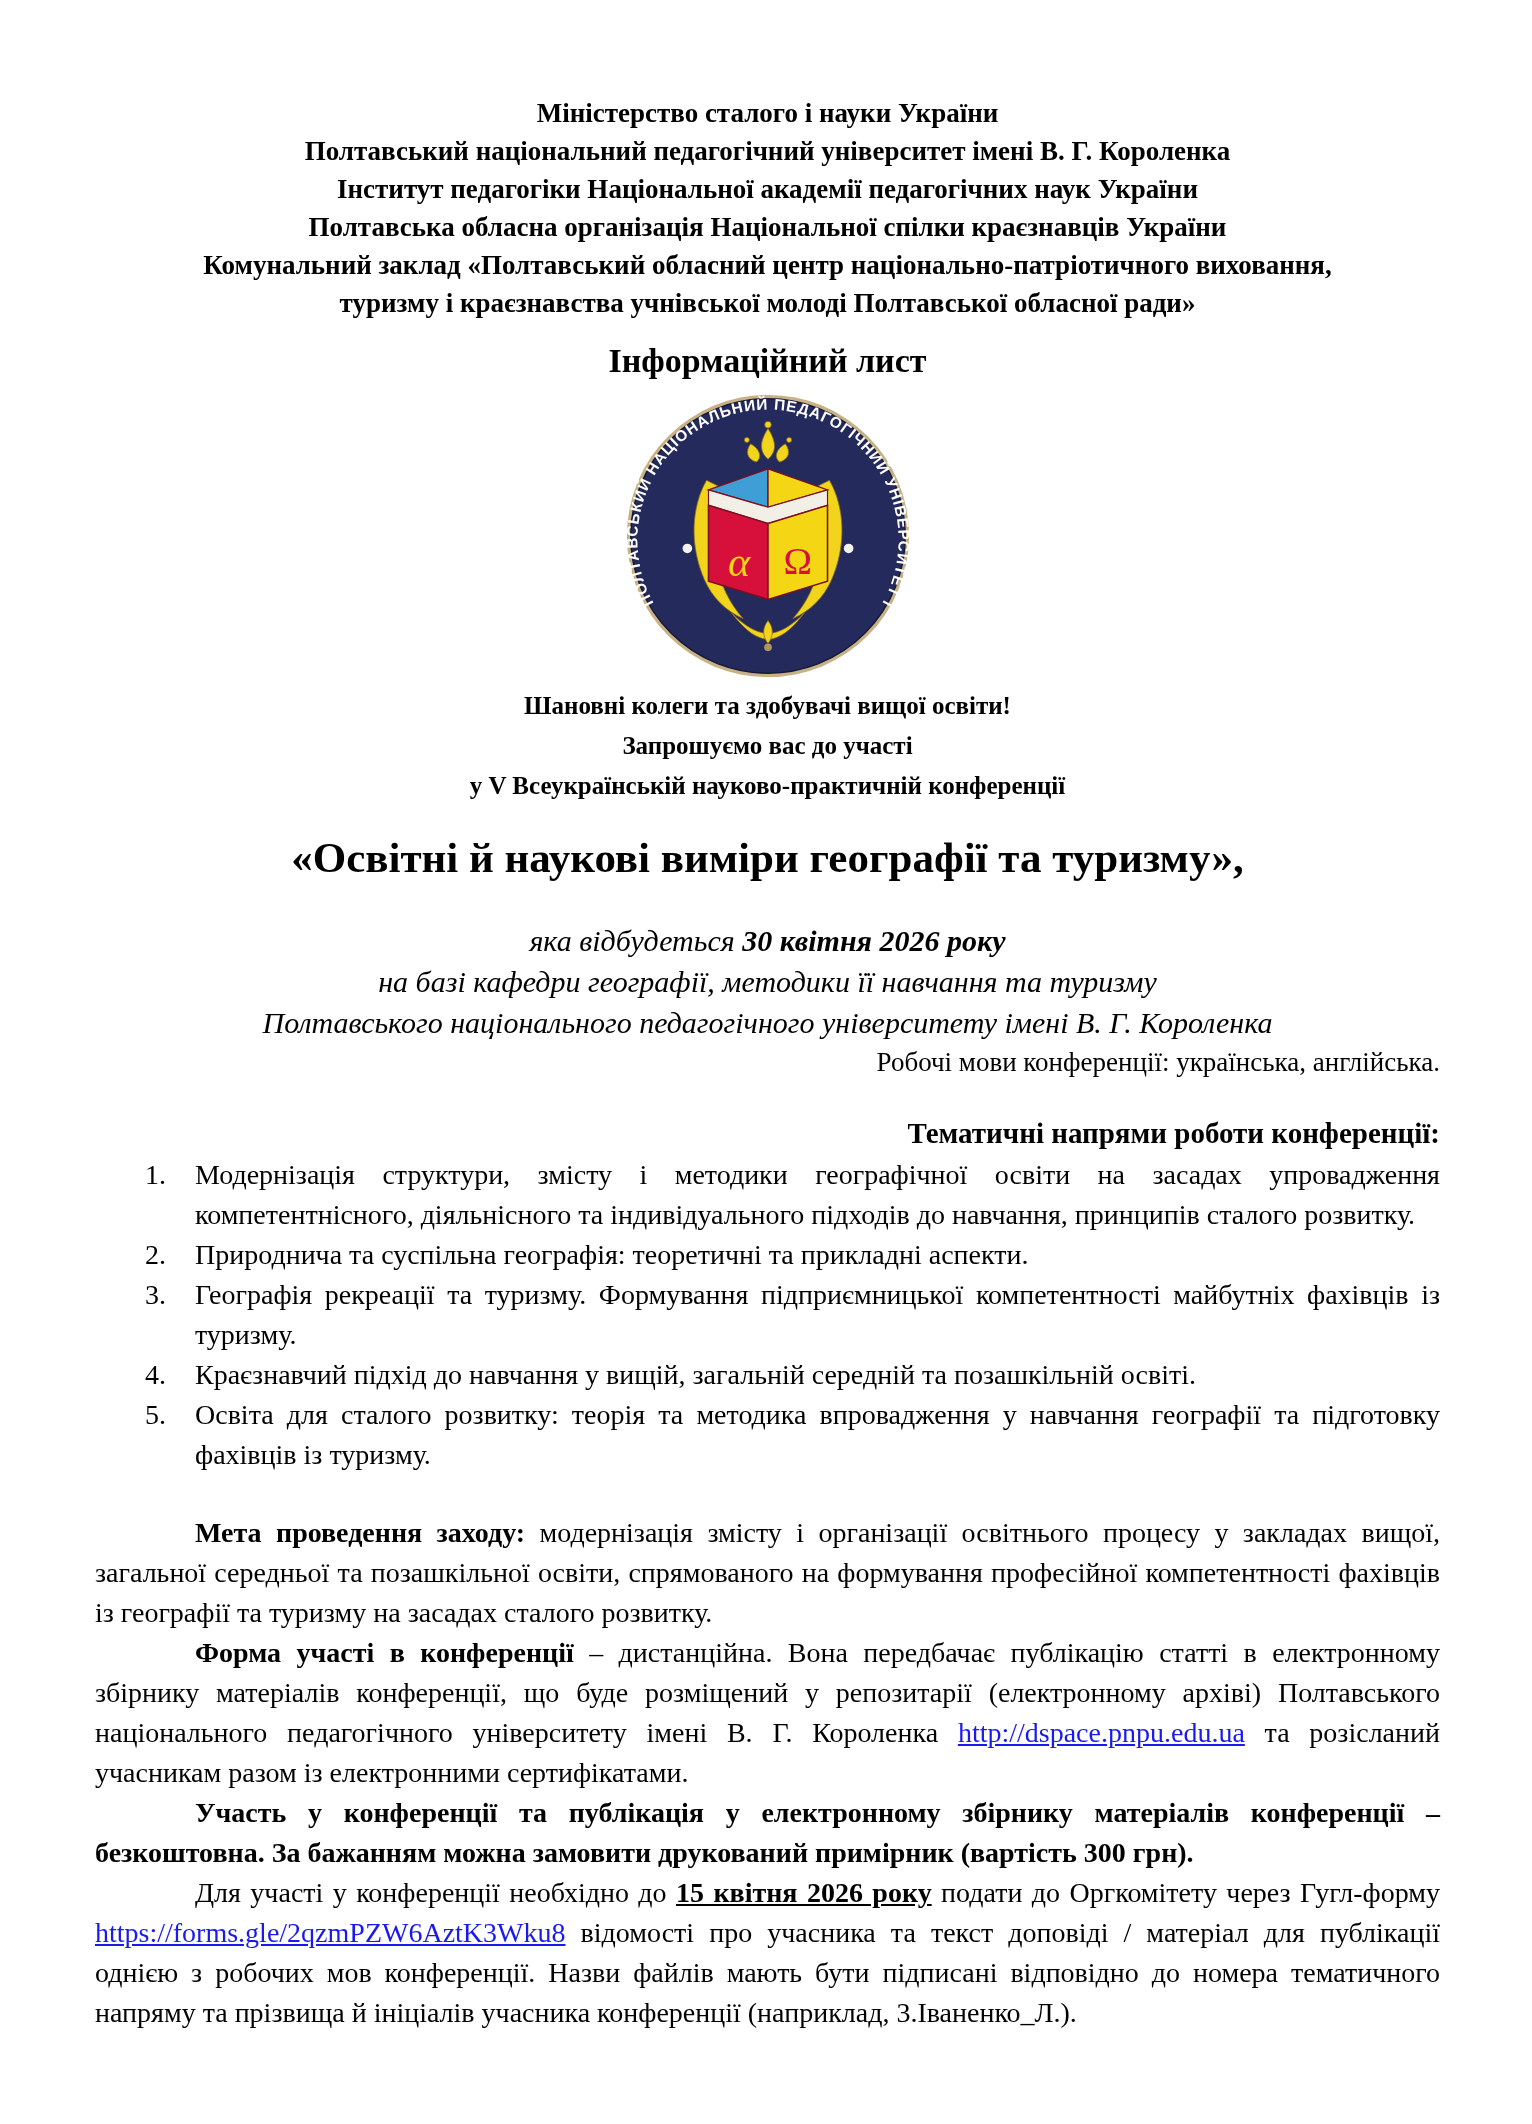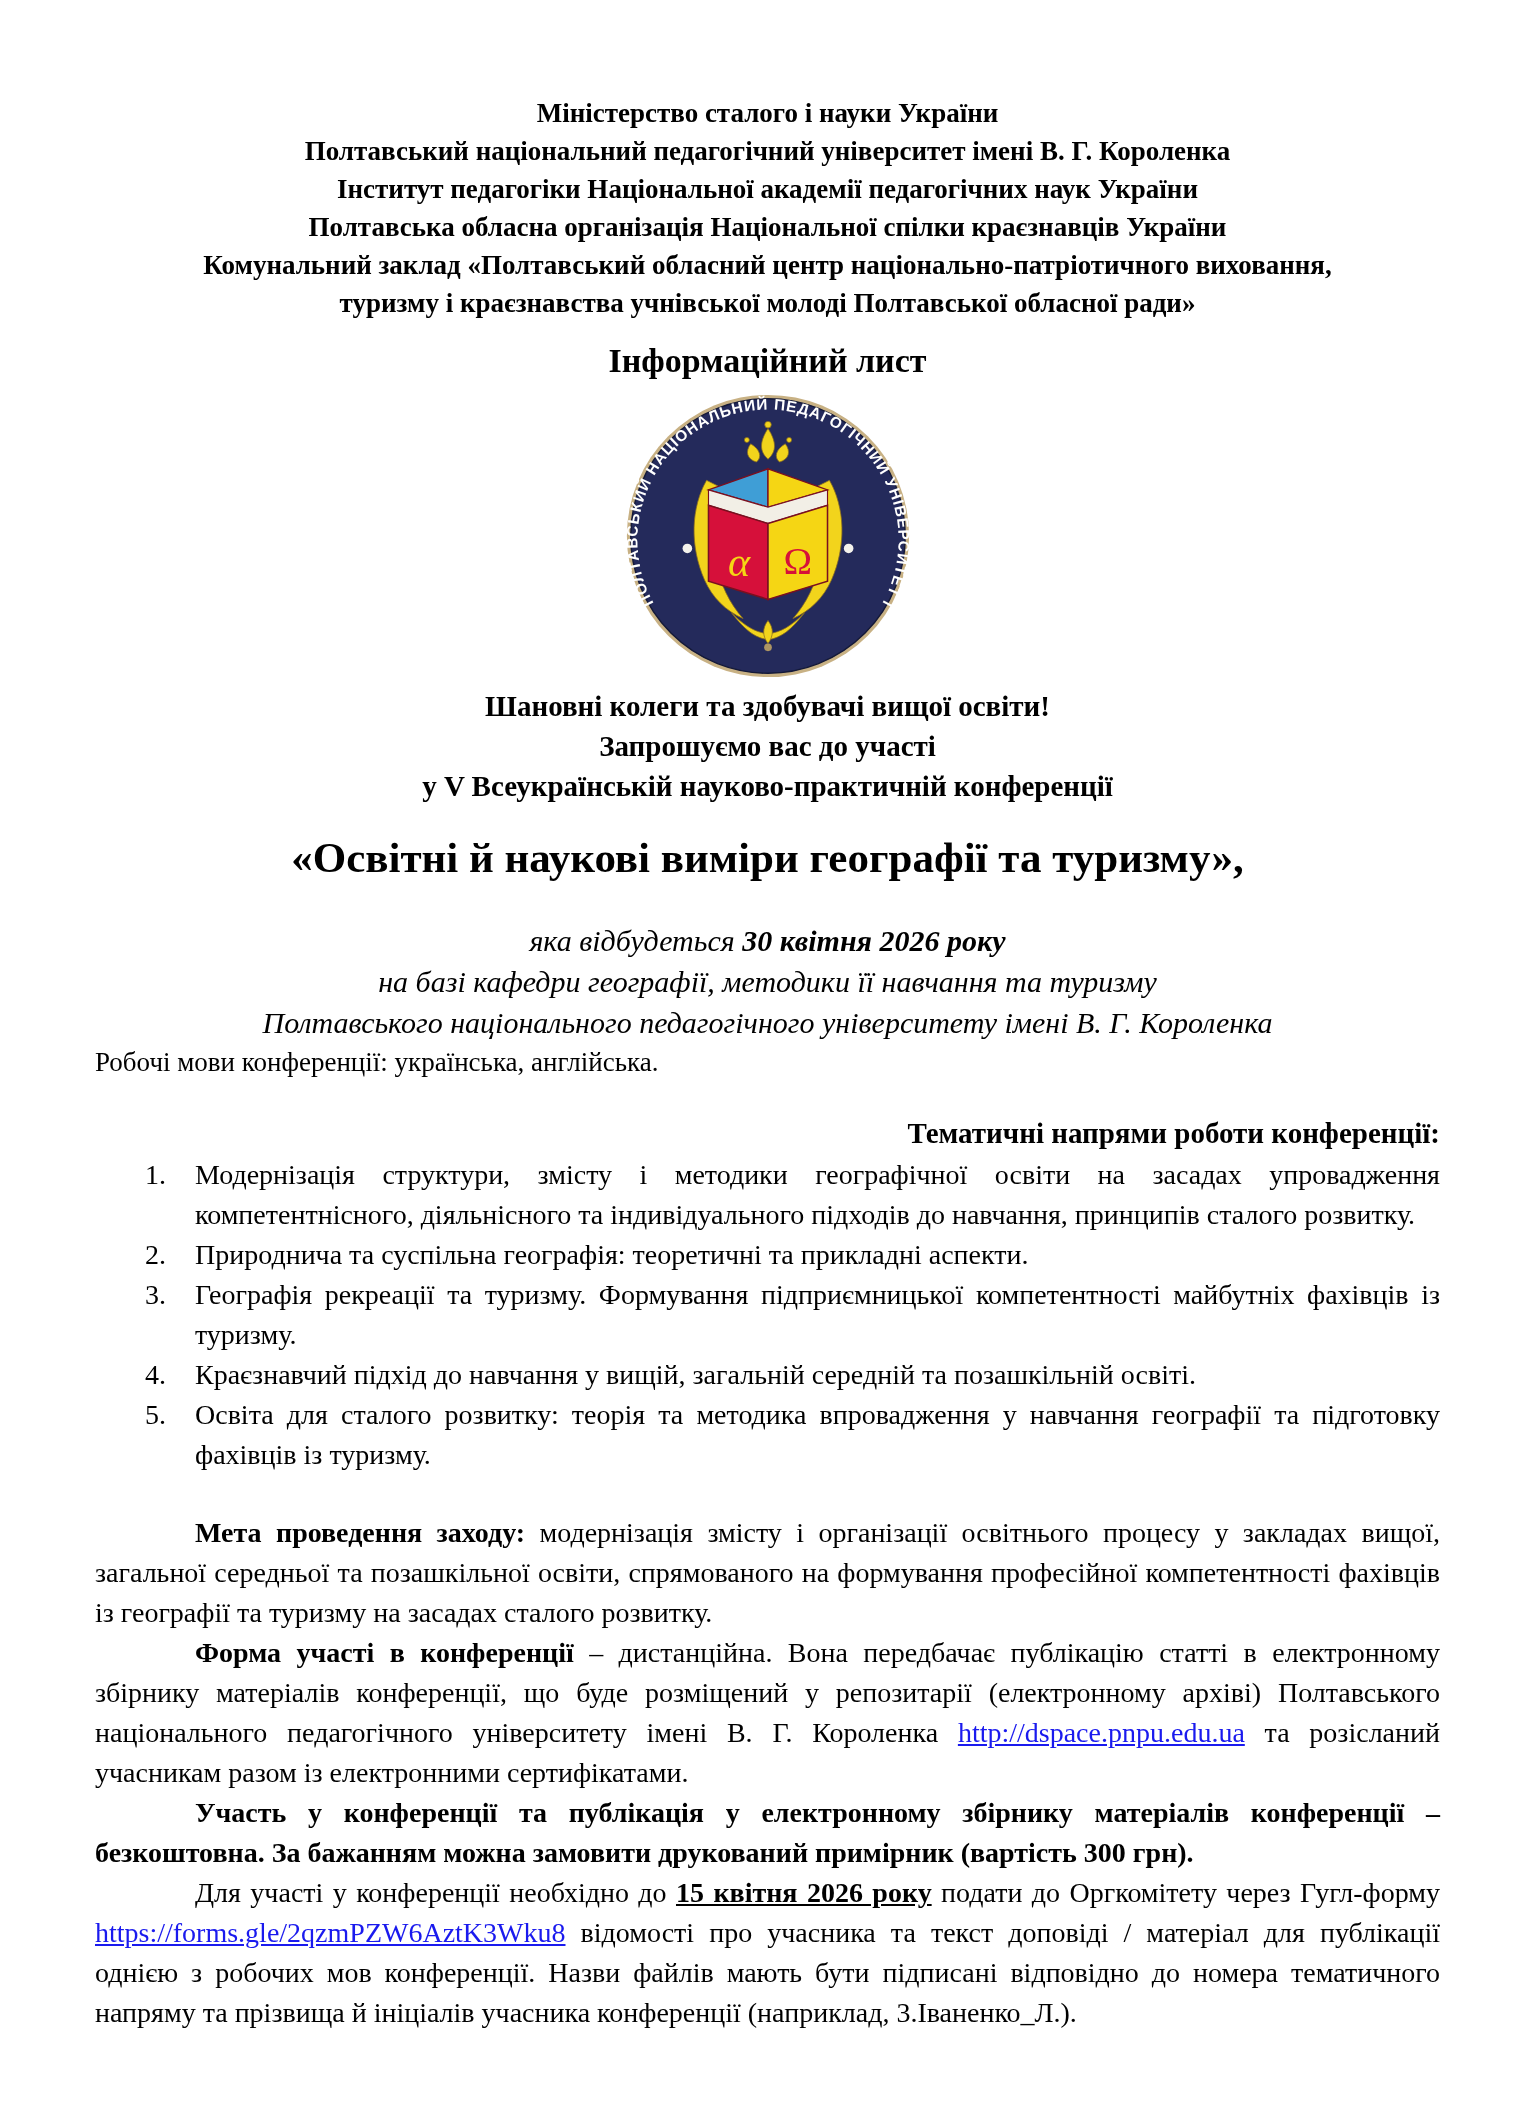--- a/index.html
+++ b/index.html
@@ -21,38 +21,38 @@
     text-align:center; font-weight:bold;
     font-size:34px; line-height:48px;
     margin-top:15px;
   }
 
   .logo-wrap { text-align:center; margin-top:7px; line-height:0; }
   .logo { width:288px; height:288px; }
 
   .greeting-line {
     text-align:center; font-weight:bold;
-    font-size:29px; line-height:40px;
+    font-size:25px; line-height:40px;
   }
   .greeting-block { margin-top:6px; }
 
   .conf-title {
     text-align:center; font-weight:bold;
     font-size:43px; line-height:52px;
     margin-top:26px;
   }
 
   .subtitle-block { margin-top:36px; }
   .sub-line {
     text-align:center; font-style:italic;
     font-size:30px; line-height:41px;
   }
   .sub-line .date { font-weight:bold; }
   .langs-line {
-    text-align:left; font-size:27px; line-height:38px;
+    text-align:right; font-size:27px; line-height:38px;
   }
 
   .topics-heading {
     text-align:right; font-weight:bold;
     font-size:29px; line-height:40px;
     margin-top:32px; margin-bottom:2px;
   }
   .topic {
     position:relative; padding-left:100px;
     font-size:28px; line-height:40px;

